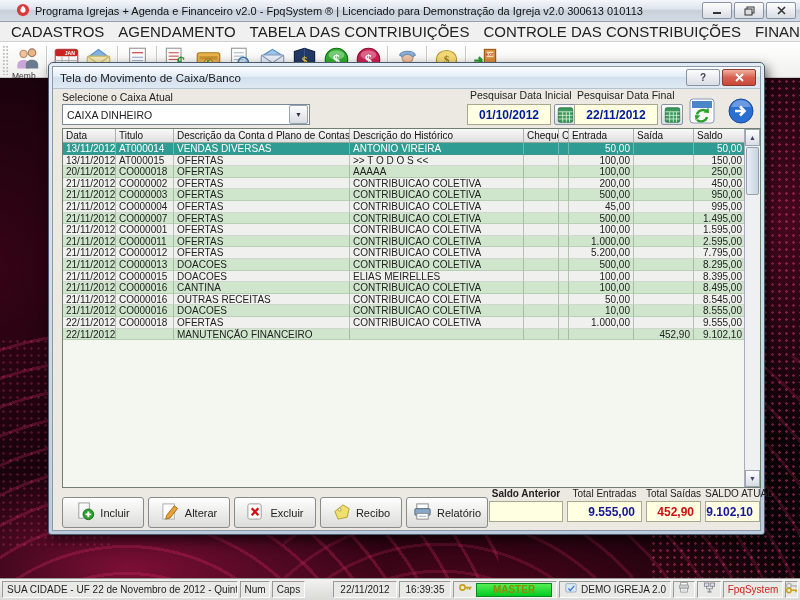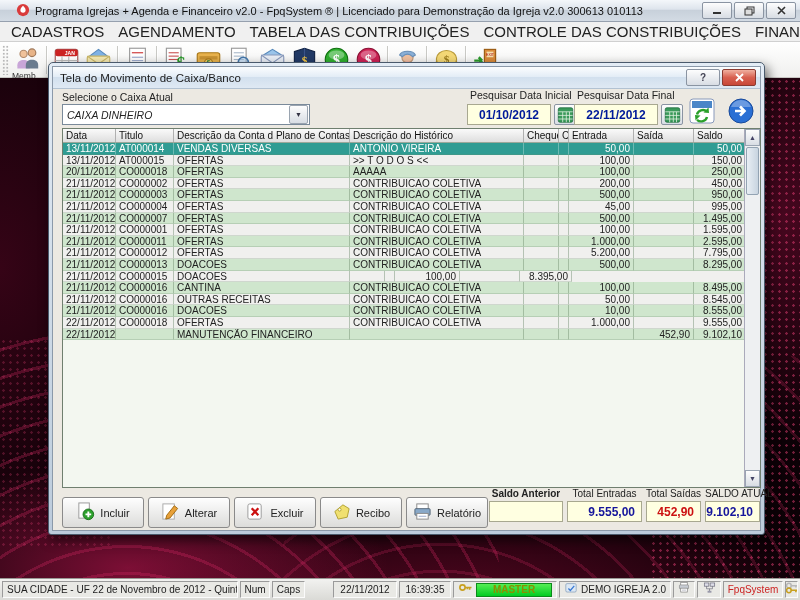--- a/index.html
+++ b/index.html
@@ -53,21 +53,21 @@
     border-bottom:1px solid #b2c2d2;display:flex;align-items:center;font-size:11.5px;color:#1a1a1a;
     padding:0 4px 0 7px;box-sizing:border-box;}
   #dtitle .dttl{flex:1;white-space:nowrap;overflow:hidden;}
   .dbtn{width:32px;height:15px;border:1px solid #8a94a2;border-radius:2px;margin-left:2px;
     background:linear-gradient(#fdfdfd,#d8dde4);display:flex;align-items:center;justify-content:center;
     font-size:10px;font-weight:bold;color:#445;}
   .dbtn.close{background:linear-gradient(#f0b0a0,#d86050 50%,#c84838);border-color:#8a3a30;color:#fff;}
   #dbody{position:relative;flex:1;font-size:11px;color:#222;}
   .flabel{position:absolute;font-size:10.5px;color:#222;white-space:nowrap;}
   #combo{position:absolute;left:9px;top:15px;width:248px;height:21px;background:#fff;
-    border:1px solid #7a8a9a;box-sizing:border-box;display:flex;align-items:center;font-size:10.5px;font-style:italic;}
+    border:1px solid #7a8a9a;box-sizing:border-box;display:flex;align-items:center;font-size:10.5px;}
   #combo .cval{flex:1;padding-left:4px;white-space:nowrap;overflow:hidden;}
   #combo .carr{width:17px;height:17px;margin-right:1px;background:linear-gradient(#fdfdfd,#d8dde4);
     border:1px solid #9aa4b0;border-radius:2px;font-size:7px;color:#334;display:flex;align-items:center;justify-content:center;}
   .datefield{position:absolute;top:15px;width:84px;height:21px;background:#ffffe1;border:1px solid #a8a890;
     box-sizing:border-box;font-weight:bold;color:#001a9a;font-size:12px;display:flex;align-items:center;justify-content:center;}
   .calbtn{position:absolute;top:15px;width:22px;height:21px;background:linear-gradient(#fdfdfd,#d8dde4);
     border:1px solid #8a94a2;border-radius:2px;box-sizing:border-box;display:flex;align-items:center;justify-content:center;}
   .roundbtn{position:absolute;top:7px;width:29px;height:29px;display:flex;align-items:center;justify-content:center;}
   
   #grid{position:absolute;left:9px;top:39px;width:699px;height:360px;background:#f3f7f0;
@@ -491,20 +491,21 @@
                 <span class="gc" style="width: 35px;"></span>
                 <span class="gc" style="width: 10px;"></span>
                 <span class="gc num" style="width: 65px;">500,00</span>
                 <span class="gc num" style="width: 60px;"></span>
                 <span class="gc num" style="width: 52px;">8.295,00</span>
               </div>
               <div class="grow odd">
                 <span class="gc" style="width: 53px;">21/11/2012</span>
                 <span class="gc" style="width: 58px;">CO000015</span>
                 <span class="gc" style="width: 176px;">DOACOES</span>
+                <span class="gc" style="width: 174px;">ELIAS MEIRELLES</span>
                 <span class="gc" style="width: 35px;"></span>
                 <span class="gc" style="width: 10px;"></span>
                 <span class="gc num" style="width: 65px;">100,00</span>
                 <span class="gc num" style="width: 60px;"></span>
                 <span class="gc num" style="width: 52px;">8.395,00</span>
               </div>
               <div class="grow even">
                 <span class="gc" style="width: 53px;">21/11/2012</span>
                 <span class="gc" style="width: 58px;">CO000016</span>
                 <span class="gc" style="width: 176px;">CANTINA</span>

